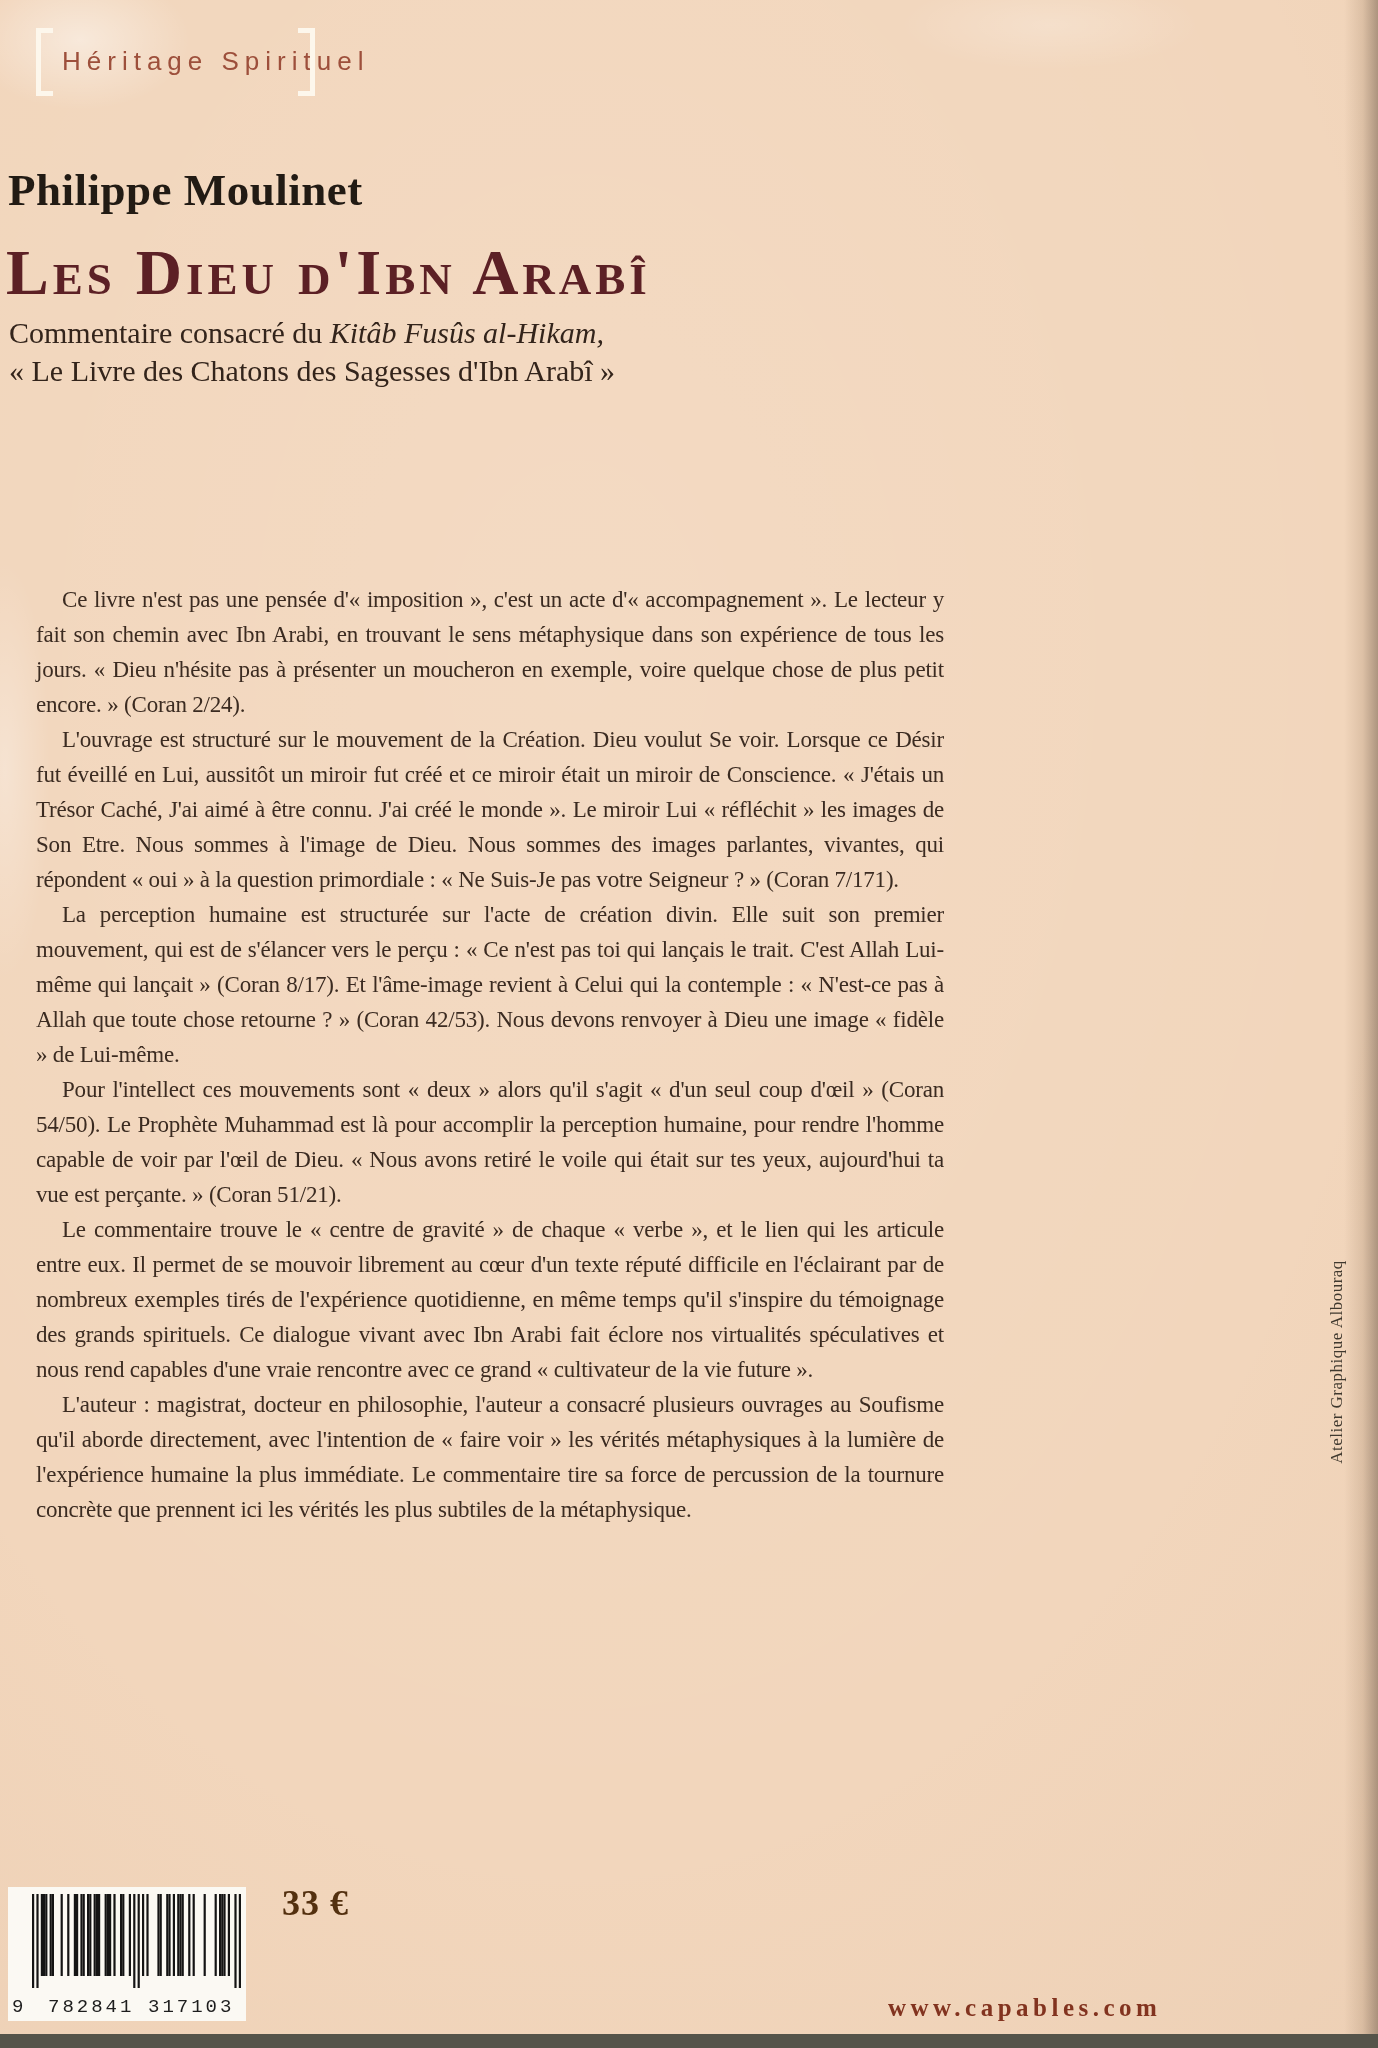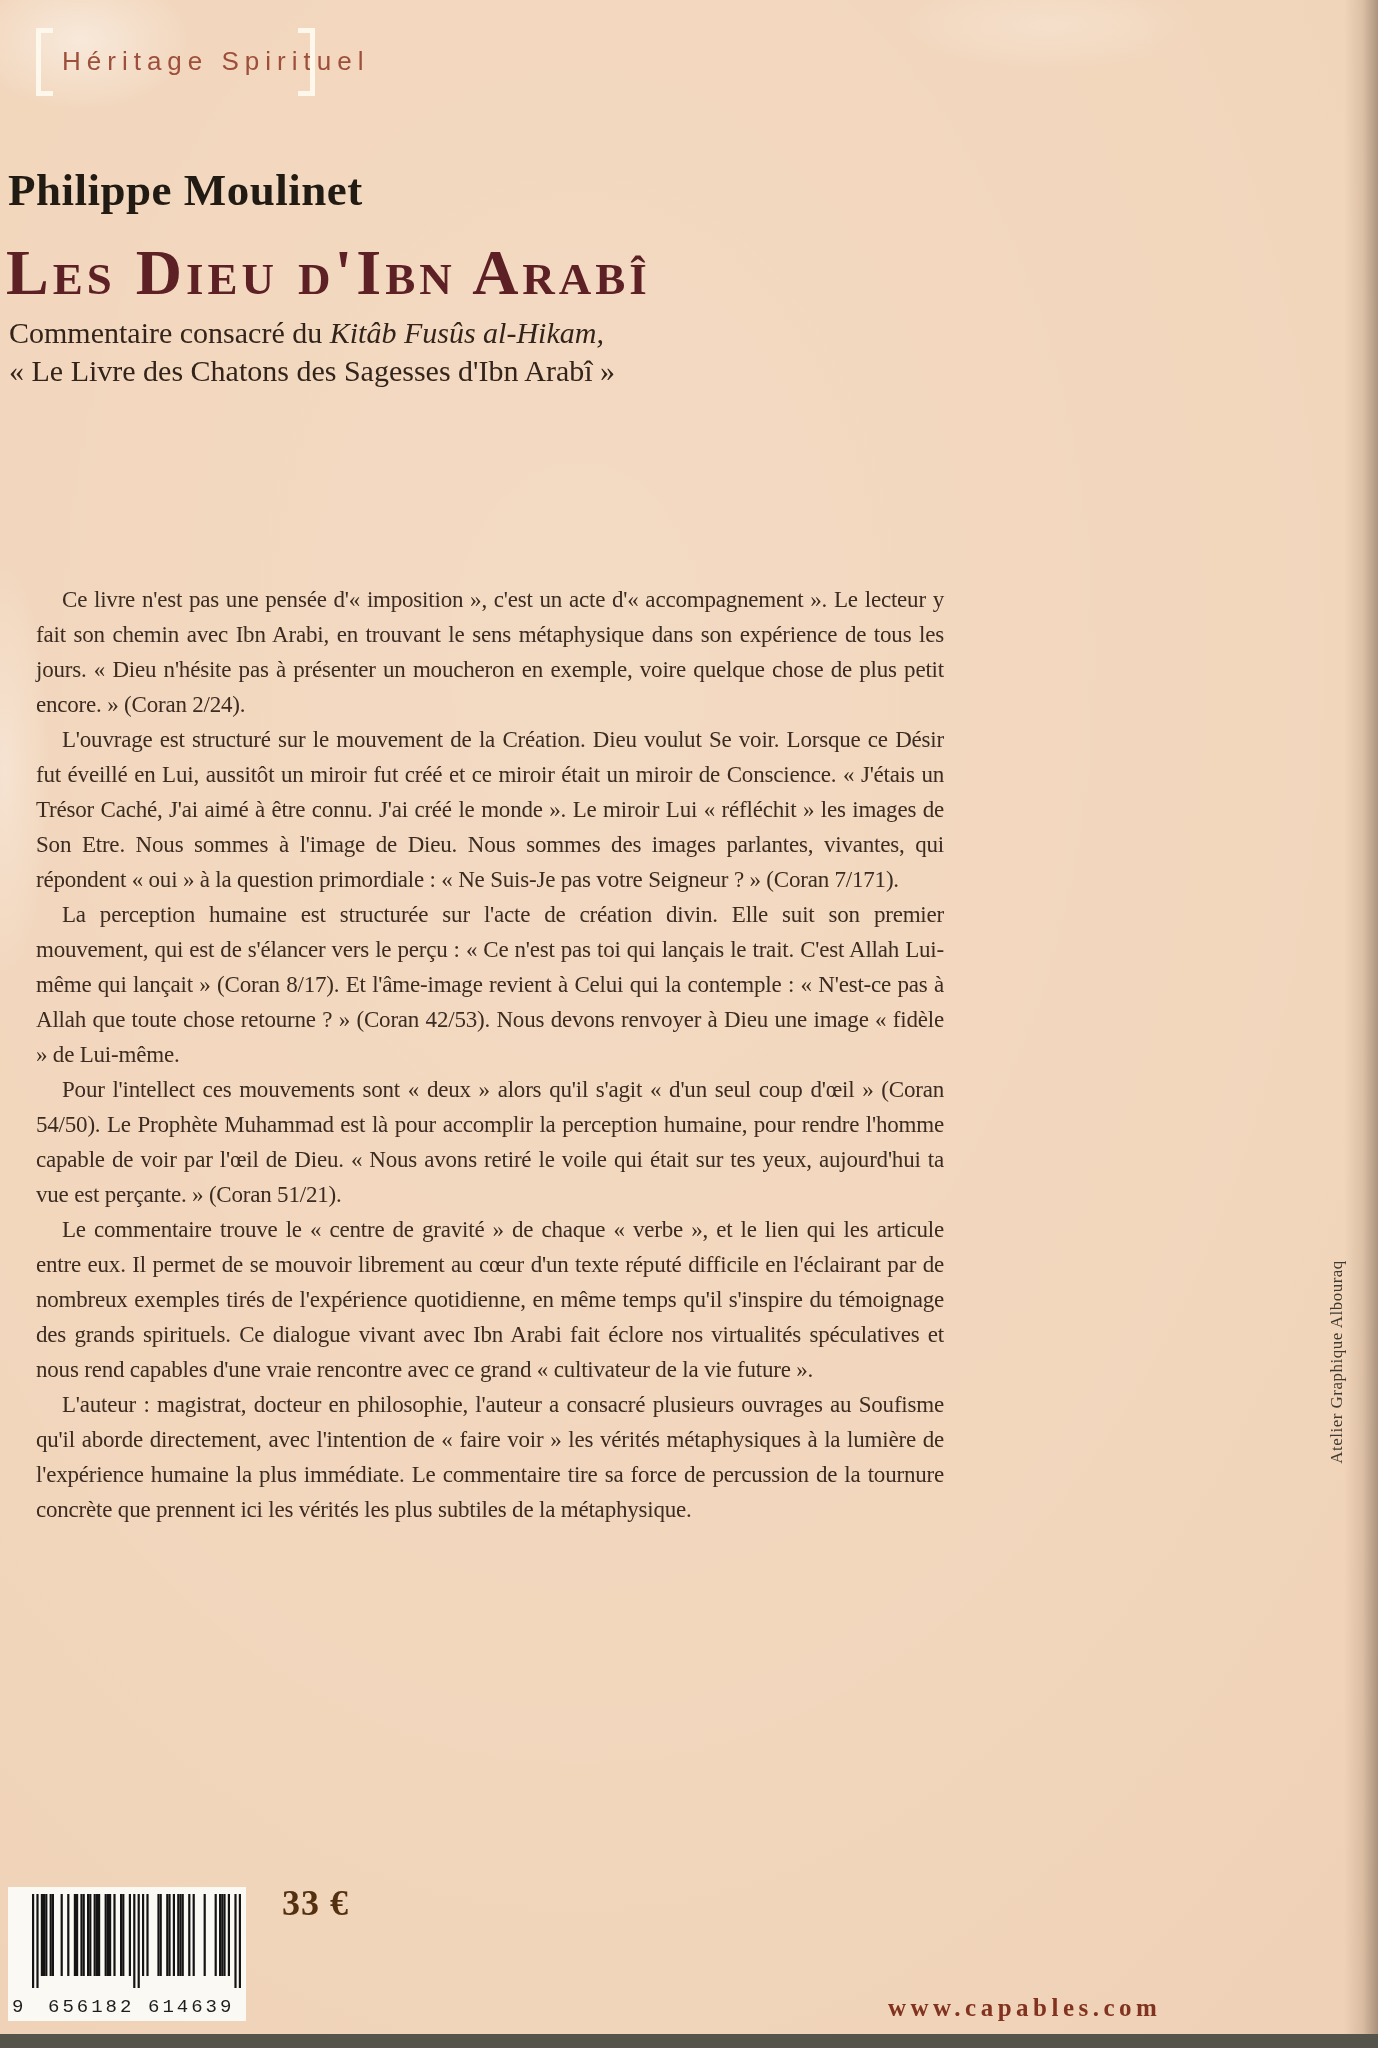--- a/index.html
+++ b/index.html
@@ -152,22 +152,22 @@
           <rect x="182.6" y="0" width="2.2" height="82" fill="#141414"></rect>
           <rect x="187.0" y="0" width="2.2" height="82" fill="#141414"></rect>
           <rect x="189.2" y="0" width="2.2" height="82" fill="#141414"></rect>
           <rect x="191.4" y="0" width="2.2" height="82" fill="#141414"></rect>
           <rect x="195.8" y="0" width="2.2" height="82" fill="#141414"></rect>
           <rect x="202.4" y="0" width="2.2" height="94" fill="#141414"></rect>
           <rect x="206.8" y="0" width="2.2" height="94" fill="#141414"></rect>
         </svg></div>
     <div class="barcode-digits">
       <span class="bd-first">9</span>
-      <span class="bd-g1">656182</span>
-      <span class="bd-g2">614639</span>
+      <span class="bd-g1">782841</span>
+      <span class="bd-g2">317103</span>
     </div>
   </div>
 
   <div class="website">www.capables.com</div>
 
   <div class="spine-credit">Atelier Graphique Albouraq</div>
 
   <div class="right-edge-shadow"></div>
   <div class="bottom-edge"></div>
 </div>

